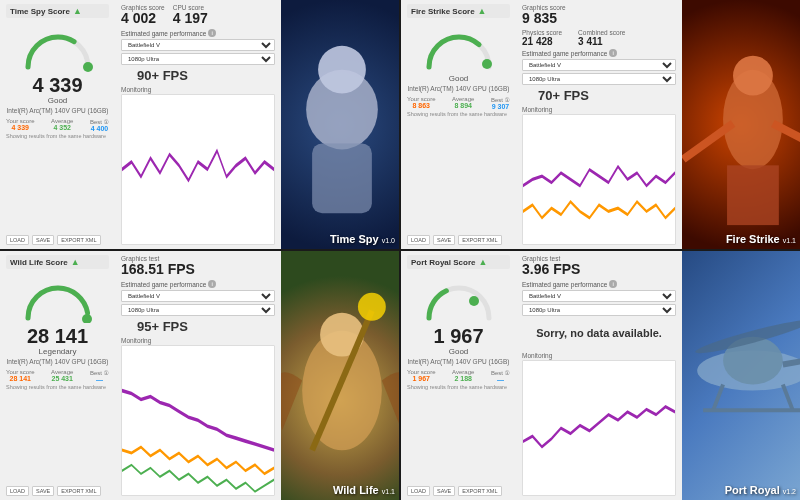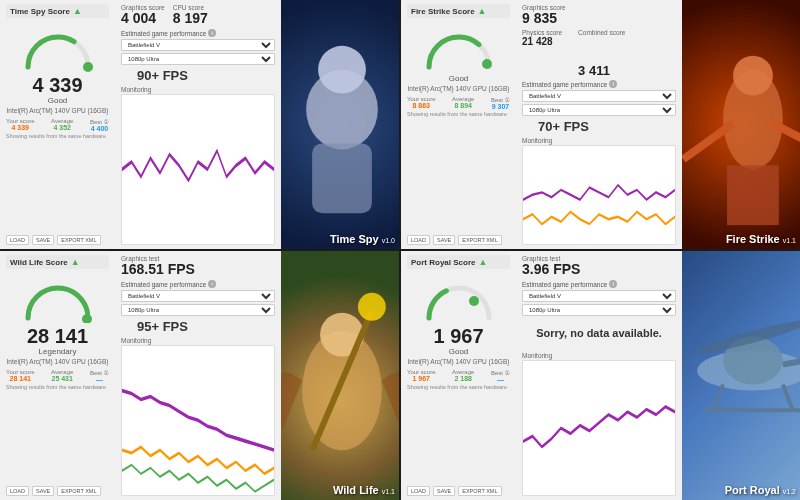--- a/index.html
+++ b/index.html
@@ -275,25 +275,25 @@
       <div class="action-buttons">
         <button class="action-btn">LOAD</button>
         <button class="action-btn">SAVE</button>
         <button class="action-btn">EXPORT XML</button>
       </div>
     </div>
     <div class="middle-section">
       <div class="scores-row">
         <div class="score-group">
           <span class="score-group-label">Graphics score</span>
-          <span class="score-group-value">4 004</span>
+          <span class="score-group-value">4 002</span>
         </div>
         <div class="score-group">
           <span class="score-group-label">CPU score</span>
-          <span class="score-group-value">8 197</span>
+          <span class="score-group-value">4 197</span>
         </div>
       </div>
       <div class="estimated-label">
         <span>Estimated game performance</span>
         <div class="info-icon">i</div>
       </div>
       <select class="game-select">
         <option>Battlefield V</option>
         <option>Cyberpunk 2077</option>
       </select>
@@ -376,21 +376,21 @@
           <span class="score-group-value">9 835</span>
         </div>
       </div>
       <div style="display:flex;gap:16px;margin-bottom:2px;">
         <div class="score-group">
           <span class="score-group-label">Physics score</span>
           <span style="font-size:10px;font-weight:bold;color:#222;">21 428</span>
         </div>
         <div class="score-group">
           <span class="score-group-label">Combined score</span>
-          <span style="font-size:13px;font-weight:bold;color:#222;margin-top:27px;">3 411</span>
+          <span style="font-size:10px;font-weight:bold;color:#222;">3 411</span>
         </div>
       </div>
       <div class="estimated-label">
         <span>Estimated game performance</span>
         <div class="info-icon">i</div>
       </div>
       <select class="game-select">
         <option>Battlefield V</option>
       </select>
       <select class="game-select">

